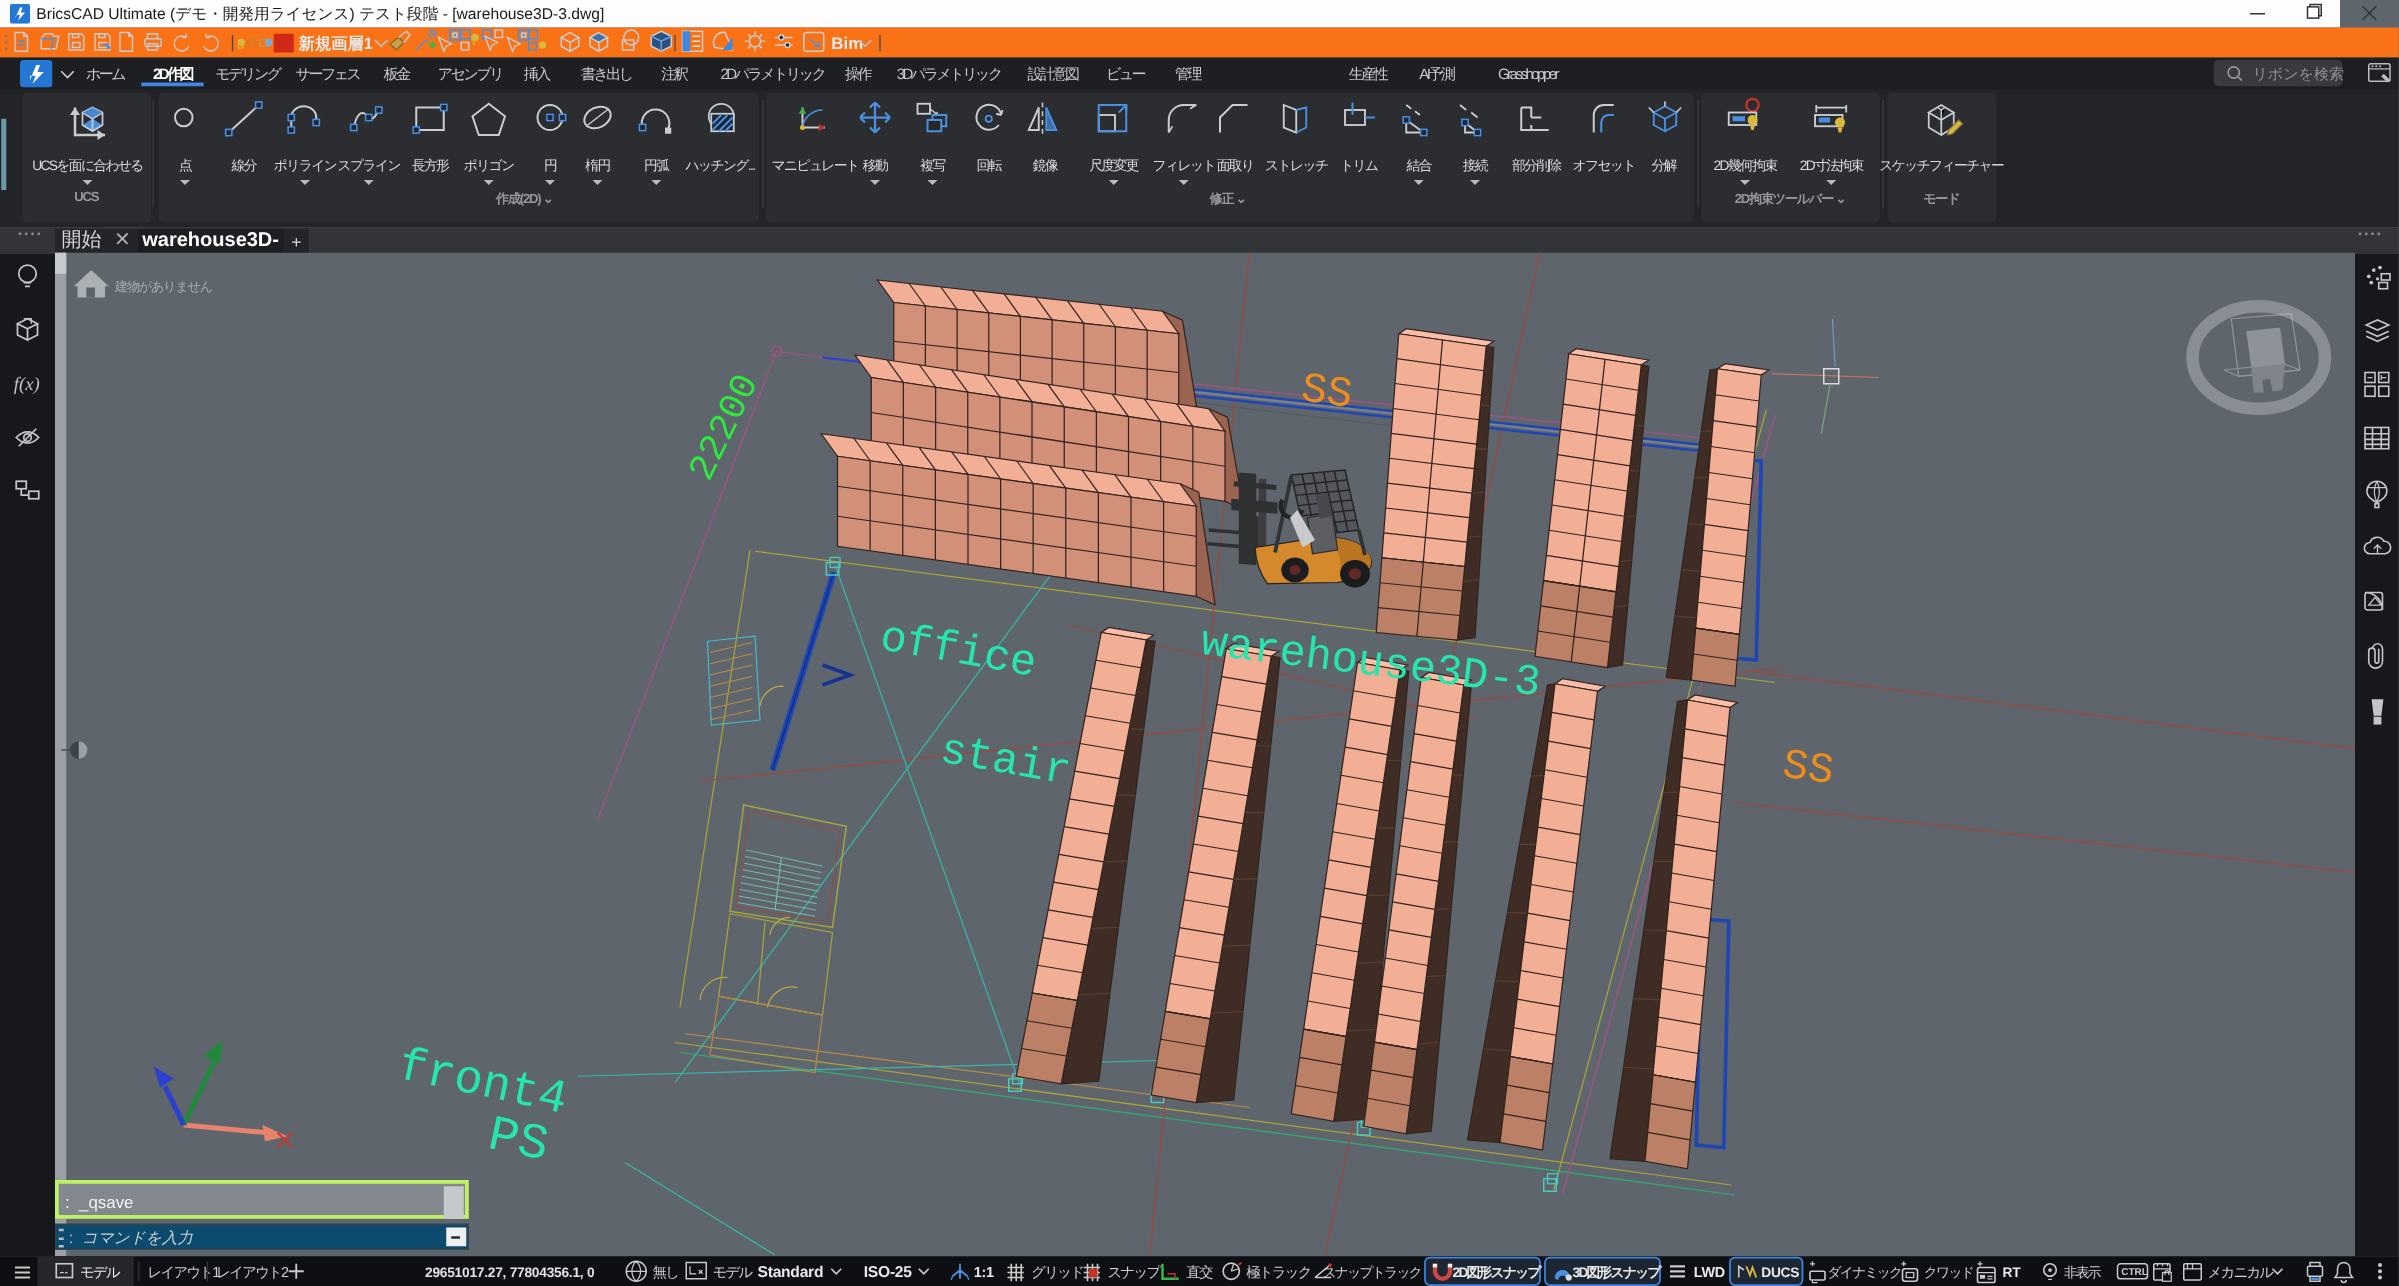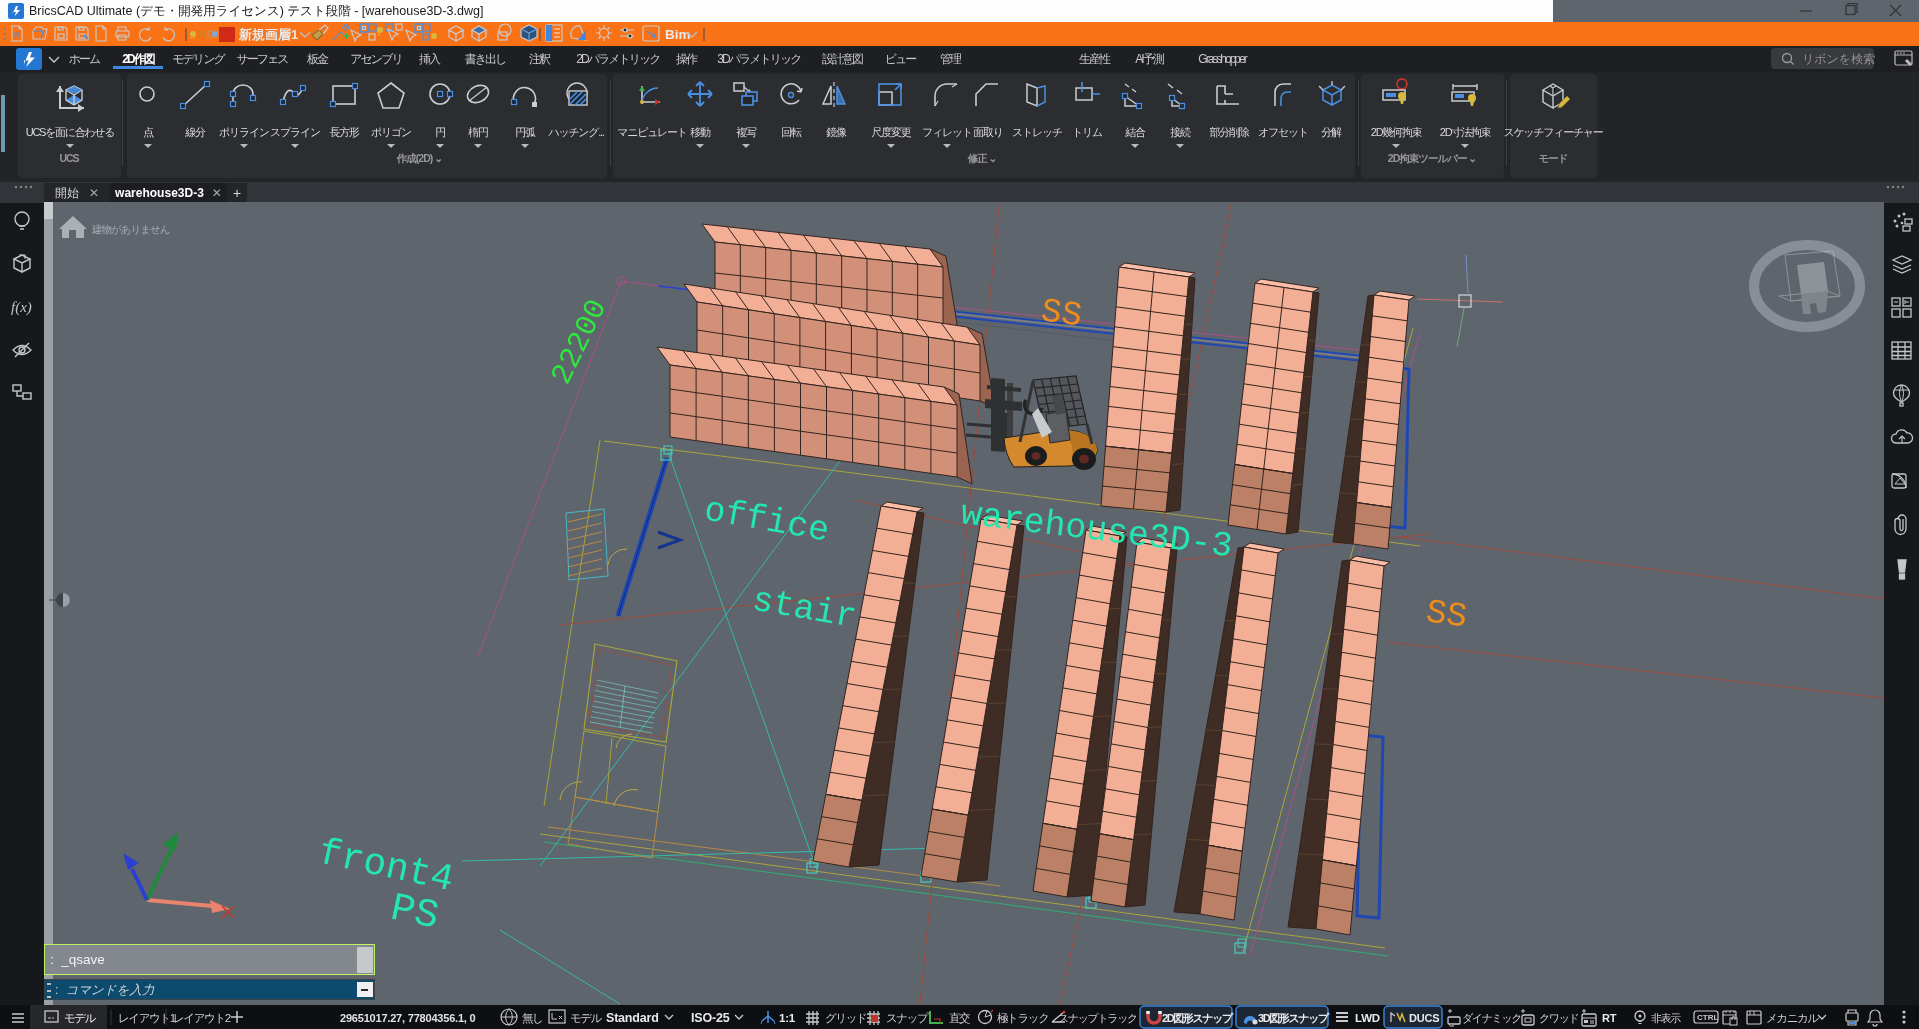--- a/index.html
+++ b/index.html
@@ -1,29 +1,29 @@
 <!DOCTYPE html>
 <html><head><meta charset="utf-8"><style>
 *{margin:0;padding:0;box-sizing:border-box}
 html,body{width:1919px;height:1029px;overflow:hidden;background:#5f656d;font-family:"Liberation Sans",sans-serif}
 .abs{position:absolute}
-#titlebar{left:0;top:0;width:1553px;height:22px;background:#fdfdfd;color:#1a1a1a;font-size:12.5px}
+#titlebar{left:0;top:0;width:1872px;height:22px;background:#fdfdfd;color:#1a1a1a;font-size:12.5px}
 #qat{left:0;top:22px;width:1919px;height:24px;background:#f97316}
 #tabrow{left:0;top:46px;width:1919px;height:26px;background:#1e1f23}
 #ribbon{left:0;top:72px;width:1919px;height:110px;background:#232428}
 #docbar{left:0;top:182px;width:1919px;height:21px;background:#333439}
 #sidel{left:0;top:203px;width:44px;height:802px;background:#17181b}
 #sider{left:1884px;top:203px;width:35px;height:802px;background:#17181b}
 #statusbar{left:0;top:1005px;width:1919px;height:24px;background:#0e0f12;color:#cfd0d2;font-size:11.5px}
 .tab{position:absolute;top:0;height:26px;line-height:26px;color:#c9cacc;font-size:12px;letter-spacing:-2px;text-align:center}
 .panel{position:absolute;top:2px;height:104px;background:#2c2d31;border-radius:4px}
 .rlbl{position:absolute;top:53px;width:120px;text-align:center;font-size:11px;letter-spacing:-1.3px;color:#dadbdd;white-space:nowrap}
 .glbl{position:absolute;top:80px;font-size:10.5px;letter-spacing:-1px;color:#96979a;font-weight:bold;white-space:nowrap}
 .dsep{position:absolute;top:8px;height:86px;width:1px;background:#3e3f43}
-.dtab{position:absolute;top:1px;height:20px;line-height:20px;font-size:12px;color:#d4d5d7;text-align:center}
+.dtab{position:absolute;top:1px;height:20px;line-height:20px;font-size:16px;color:#d4d5d7;text-align:center}
 svg{position:absolute}
 .arr{position:absolute;top:72px;width:8px;height:5px}
 </style></head><body>
 <div class="abs" id="titlebar">
     <svg width="16" height="16" style="left:8px;top:3px">
       <rect width="16" height="16" rx="2" fill="#2478d4"></rect>
       <path d="M4,12 L8,3 L10,3 L8.6,7 L12,7 L6.5,13.5 L8,9 L5,9 Z" fill="#fff"></path>
     </svg>
     <span style="position:absolute;left:29px;top:3px">BricsCAD Ultimate (デモ・開発用ライセンス) テスト段階 - [warehouse3D-3.dwg]</span>
     <svg width="120" height="22" style="left:1786px;top:0">
@@ -983,21 +983,21 @@
       <polygon points="1779,296 1827,291 1840,296 1791,301" fill="none" stroke="#d8dade" stroke-width="1"></polygon>
       <polygon points="1797,265 1824,262 1828,291 1801,294" fill="#d4d7db"></polygon>
       <polygon points="1801,294 1828,291 1826,312 1818,313 1816,303 1810,304 1811,314 1803,314" fill="#b2b6bc"></polygon>
     </g>
     <g opacity="0.8" fill="#bfc3c8">
       <path d="M59,229 L73,216 L87,229 L84,229 L84,238 L62,238 L62,229 Z"></path>
       <rect x="69" y="230" width="7" height="8" fill="#60666e"></rect>
     </g>
     <text x="92" y="233" font-family="Liberation Sans" font-size="10.5" letter-spacing="-1" fill="#b2b7bd" opacity="0.85">建物がありません</text>
   </svg>
-<div class="abs" style="left:44px;top:944px;width:331px;height:31px;background:#83888e;border:1px solid #bef264;color:#f2f3f4;font-size:13.5px">
+<div class="abs" style="left:44px;top:944px;width:331px;height:31px;background:#83888e;border:3px solid #bef264;color:#f2f3f4;font-size:13.5px">
     <span style="position:absolute;left:5px;top:7px">:&nbsp;&nbsp;_qsave</span>
     <div style="position:absolute;right:1px;top:2px;width:16px;height:26px;background:#c6c9cc"></div>
   </div>
 <div class="abs" style="left:44px;top:979px;width:331px;height:21px;background:#0c4a6e;border:1px solid #3e4247;color:#ced1d4;font-size:12.5px">
     <span style="position:absolute;left:10px;top:2px">:&nbsp;&nbsp;<i>コマンドを入力</i></span>
     <div style="position:absolute;left:2px;top:3px;width:5px;height:15px;display:flex;flex-direction:column;justify-content:space-between">
       <div style="width:4px;height:2px;background:#b9bcc0"></div>
       <div style="width:4px;height:2px;background:#b9bcc0"></div>
       <div style="width:4px;height:2px;background:#b9bcc0"></div>
     </div>

